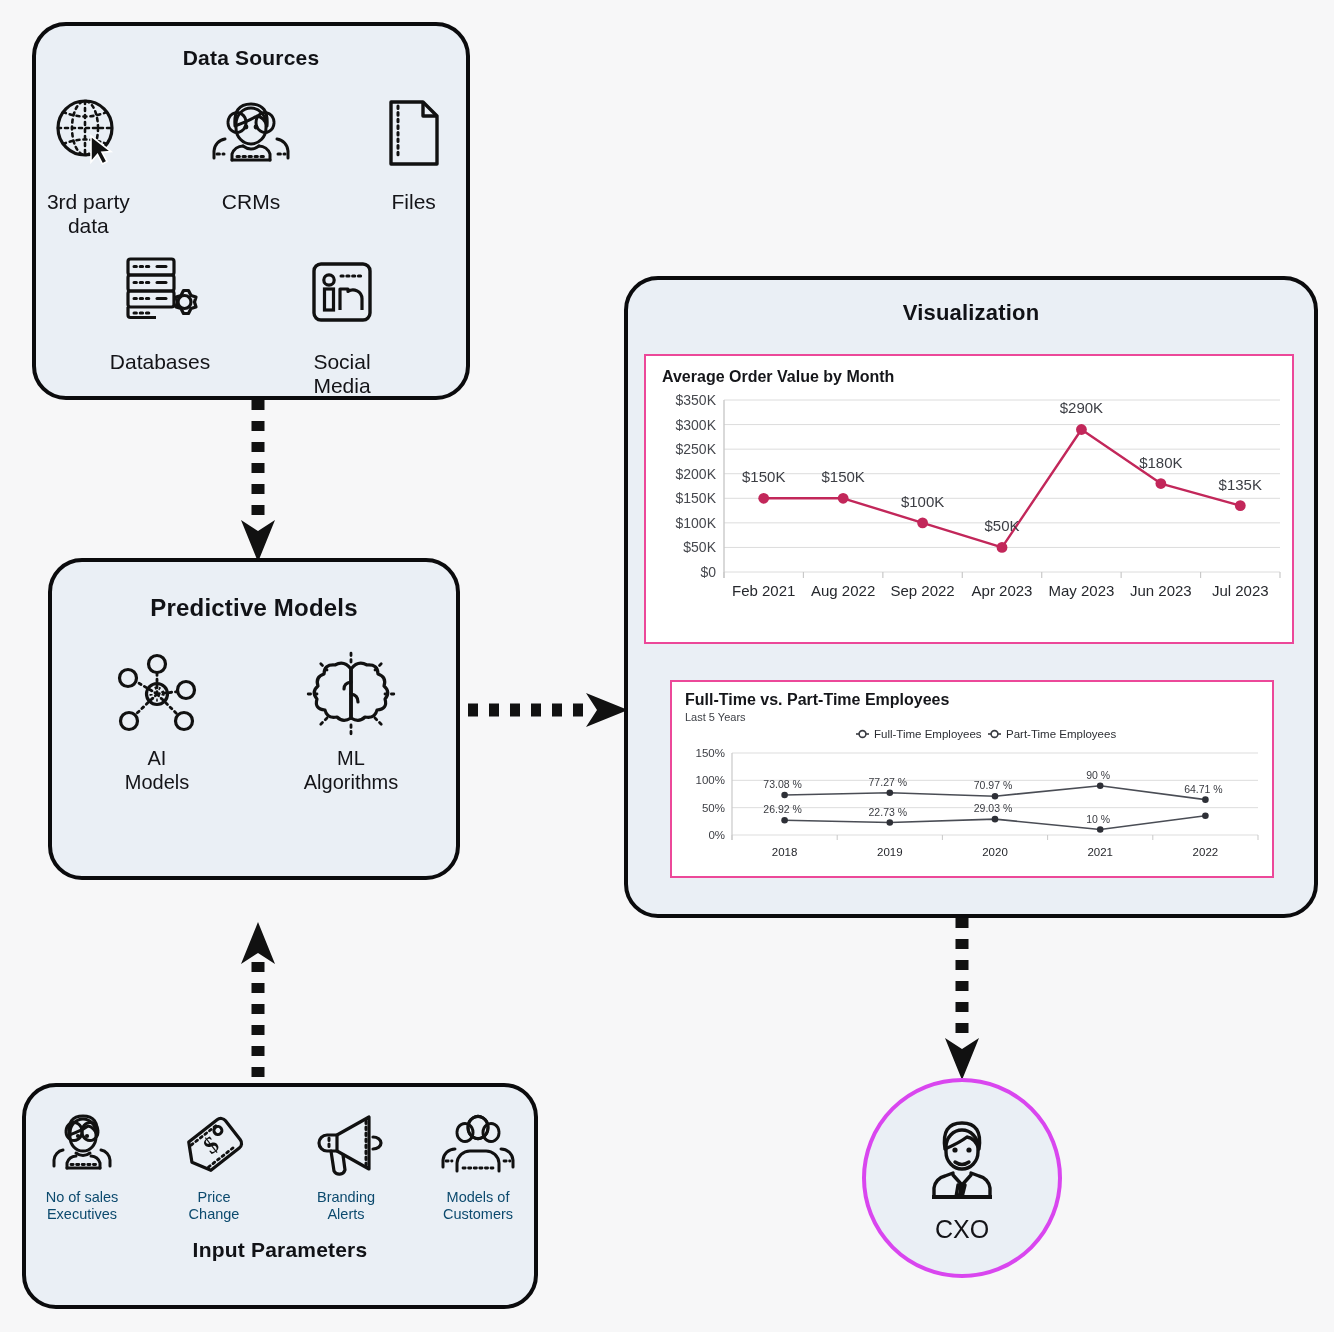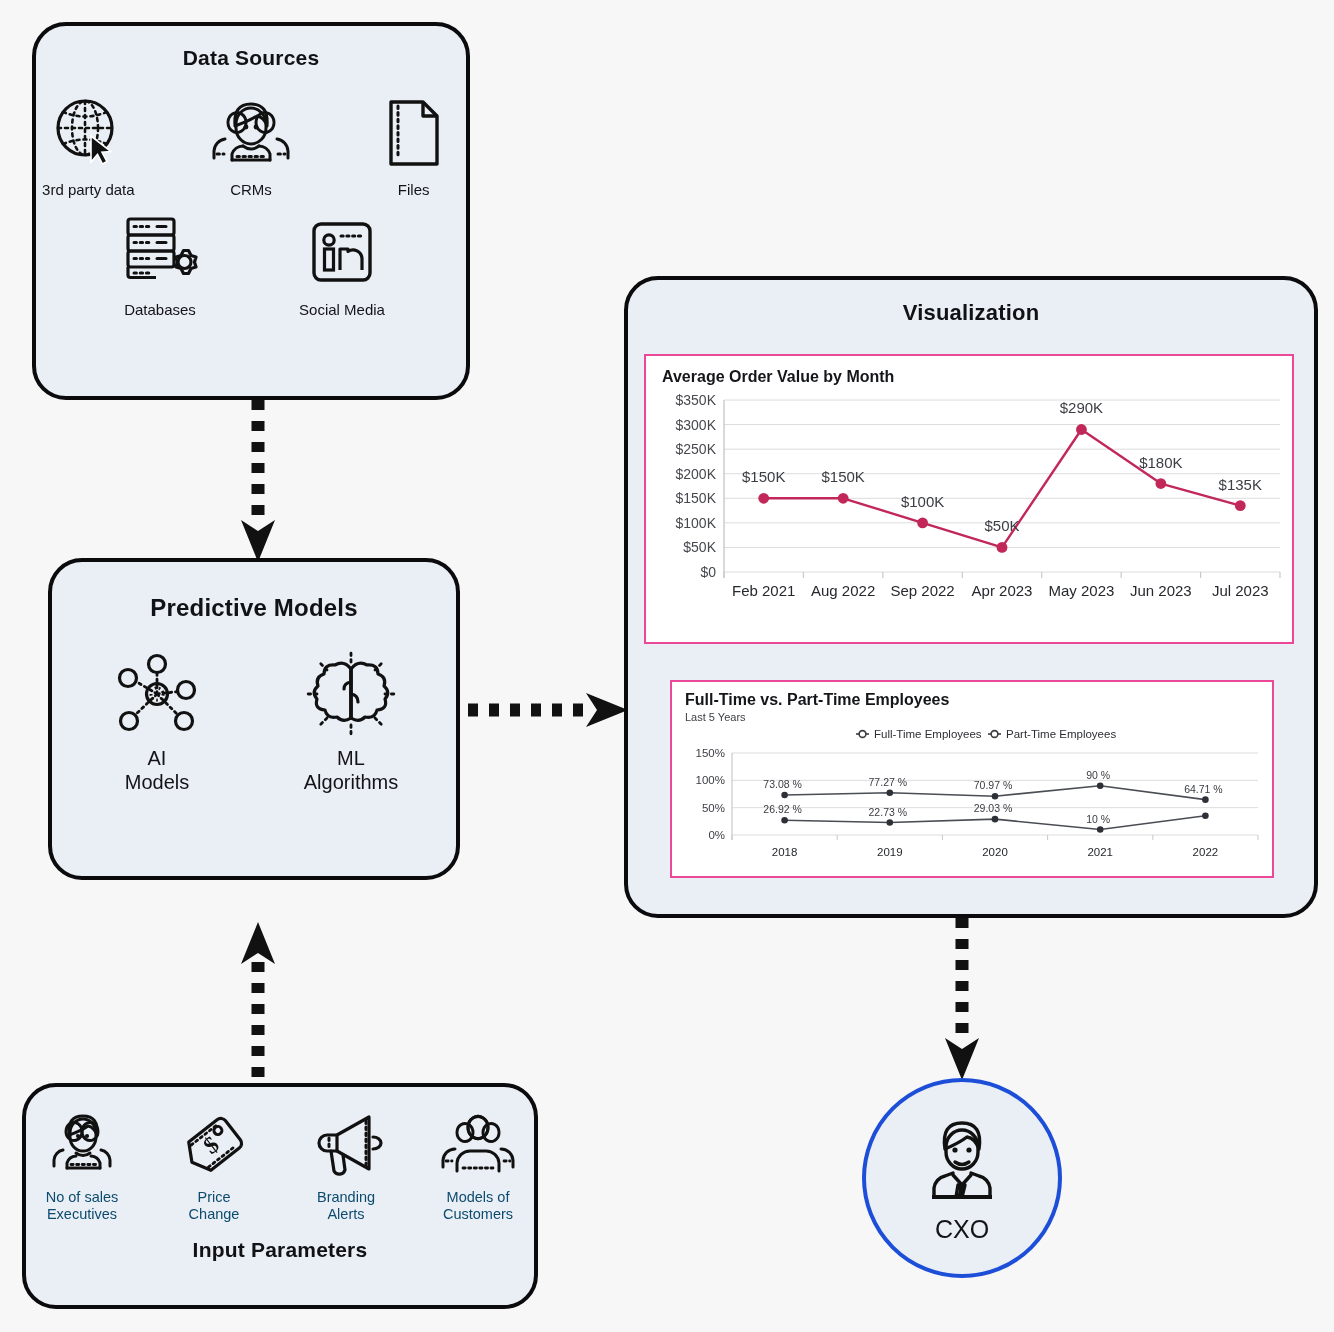--- a/index.html
+++ b/index.html
@@ -29,21 +29,21 @@
   }
 
   
   #data-sources{left:32px;top:22px;width:438px;height:378px;}
   #data-sources .node-title{font-size:21px;margin-top:20px;}
   .ds-row{display:flex;justify-content:center;}
   .ds-row.r1{margin-top:22px;gap:58px;}
   .ds-row.r2{margin-top:14px;gap:64px;}
   .ds-item{width:118px;display:flex;flex-direction:column;align-items:center;}
   .ds-item .glyph{height:82px;display:flex;align-items:center;justify-content:center;}
-  .ds-item .cap{margin-top:7px;font-size:15px;color:#141418;text-align:center;line-height:1.15;}
+  .ds-item .cap{margin-top:16px;font-size:21px;color:#141418;text-align:center;line-height:1.15;}
 
   
   #predictive{left:48px;top:558px;width:412px;height:322px;}
   #predictive .node-title{font-size:24px;margin-top:32px;}
   .pm-row{display:flex;justify-content:center;gap:54px;margin-top:30px;}
   .pm-item{width:140px;display:flex;flex-direction:column;align-items:center;}
   .pm-item .glyph{height:84px;display:flex;align-items:center;justify-content:center;}
   .pm-item .cap{margin-top:10px;font-size:20px;color:#141418;text-align:center;line-height:1.22;}
 
   
@@ -66,21 +66,21 @@
   }
   #chart-aov{left:16px;top:74px;width:650px;height:290px;}
   #chart-emp{left:42px;top:400px;width:604px;height:198px;}
 
   .chart-title{font-size:16px;font-weight:bold;color:#15161a;}
   .chart-sub{font-size:11px;color:#3c3f45;margin-top:2px;}
 
   
   #cxo{
     position:absolute;left:862px;top:1078px;width:200px;height:200px;
-    border-radius:50%;background:#eaeff5;border:4px solid #1d4ed8;
+    border-radius:50%;background:#eaeff5;border:4px solid #d946ef;
     box-sizing:border-box;display:flex;flex-direction:column;
     align-items:center;justify-content:center;
   }
   #cxo .glyph{height:96px;display:flex;align-items:flex-end;justify-content:center;}
   #cxo .cap{margin-top:6px;font-size:25px;color:#141418;}
 
   
   .connector{position:absolute;}
 
   svg{display:block;overflow:visible;}

